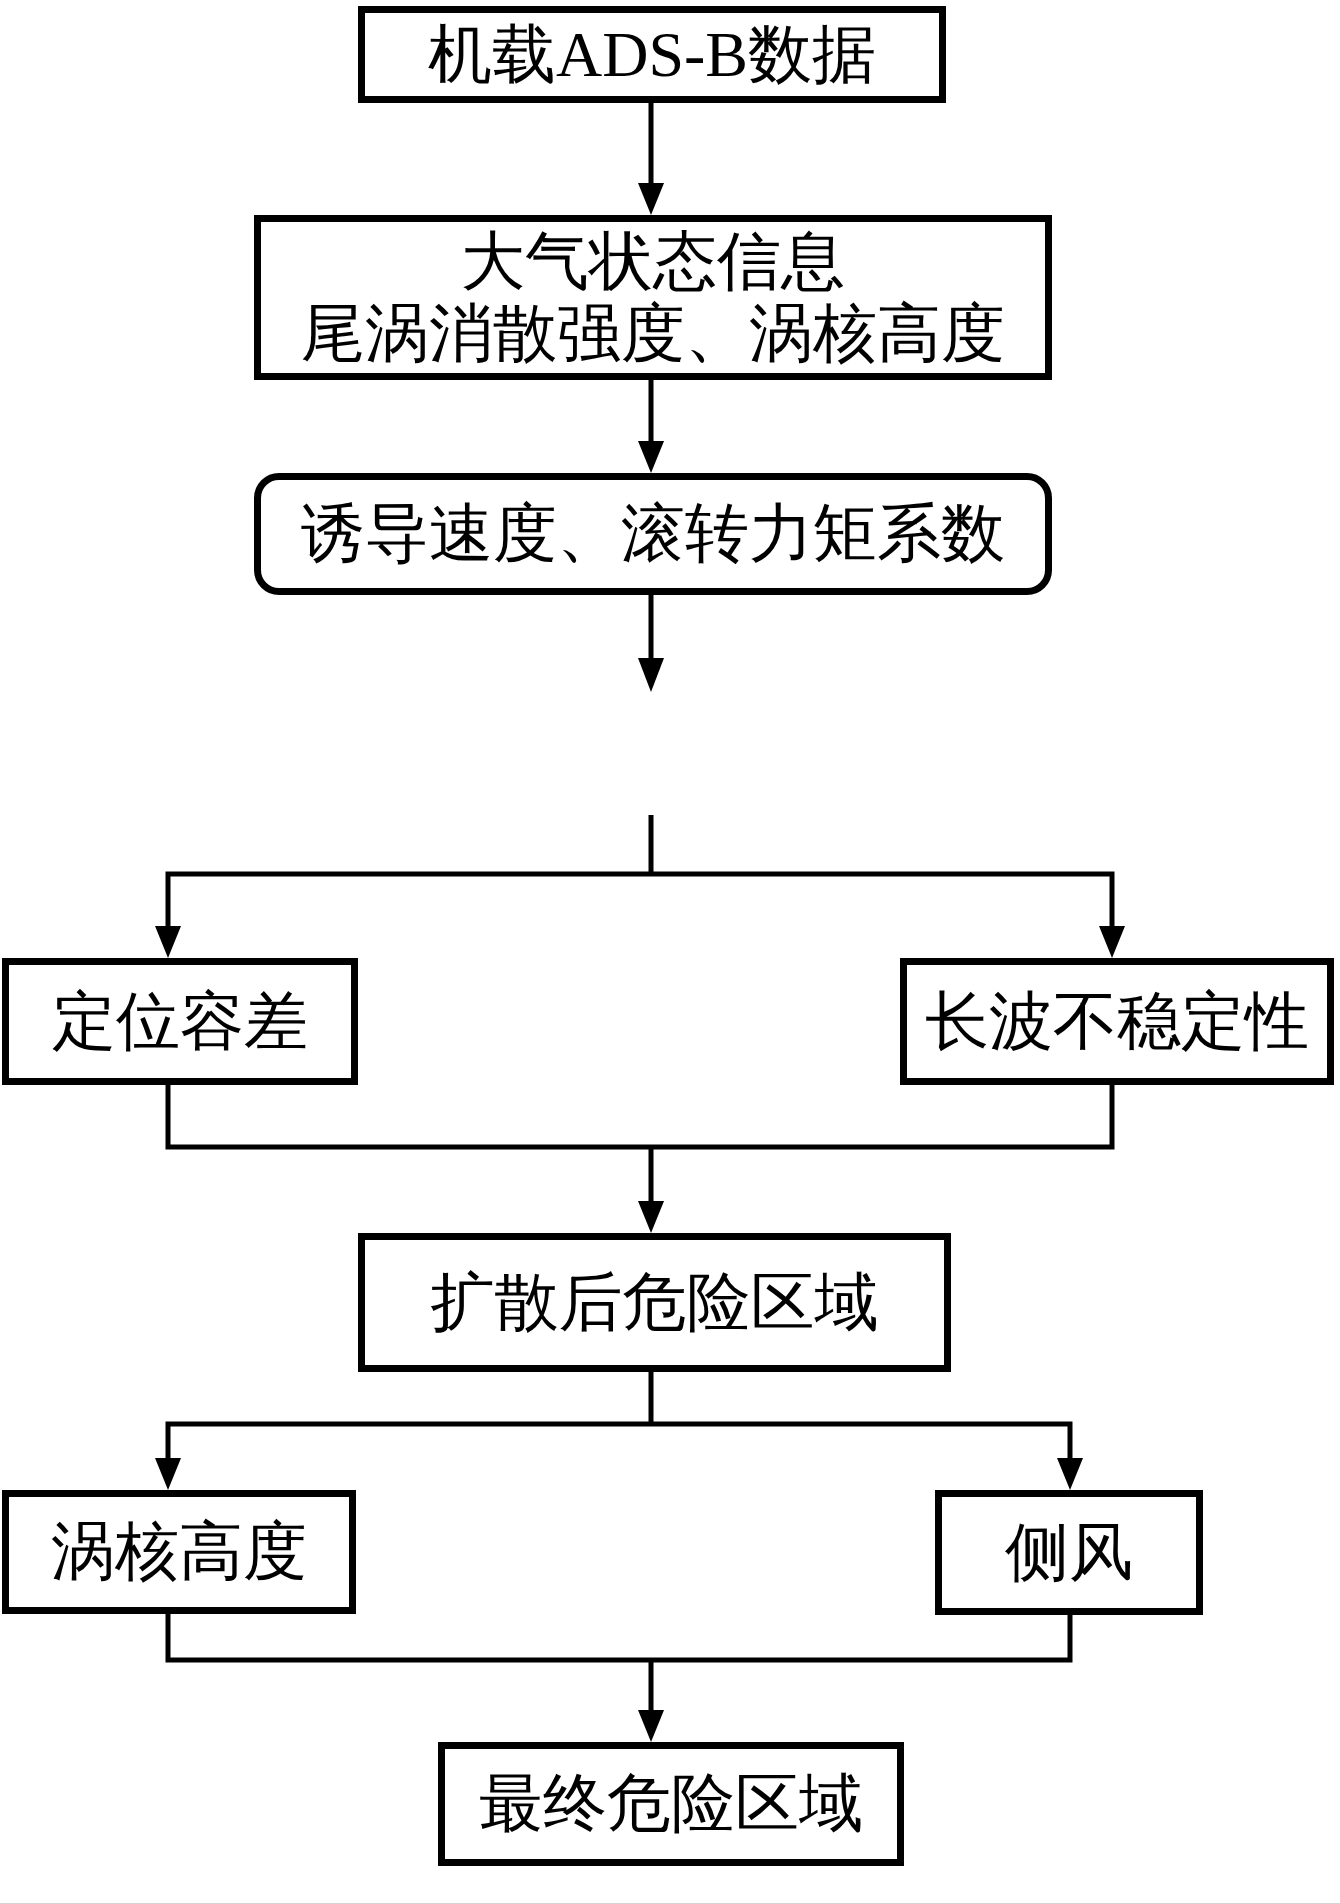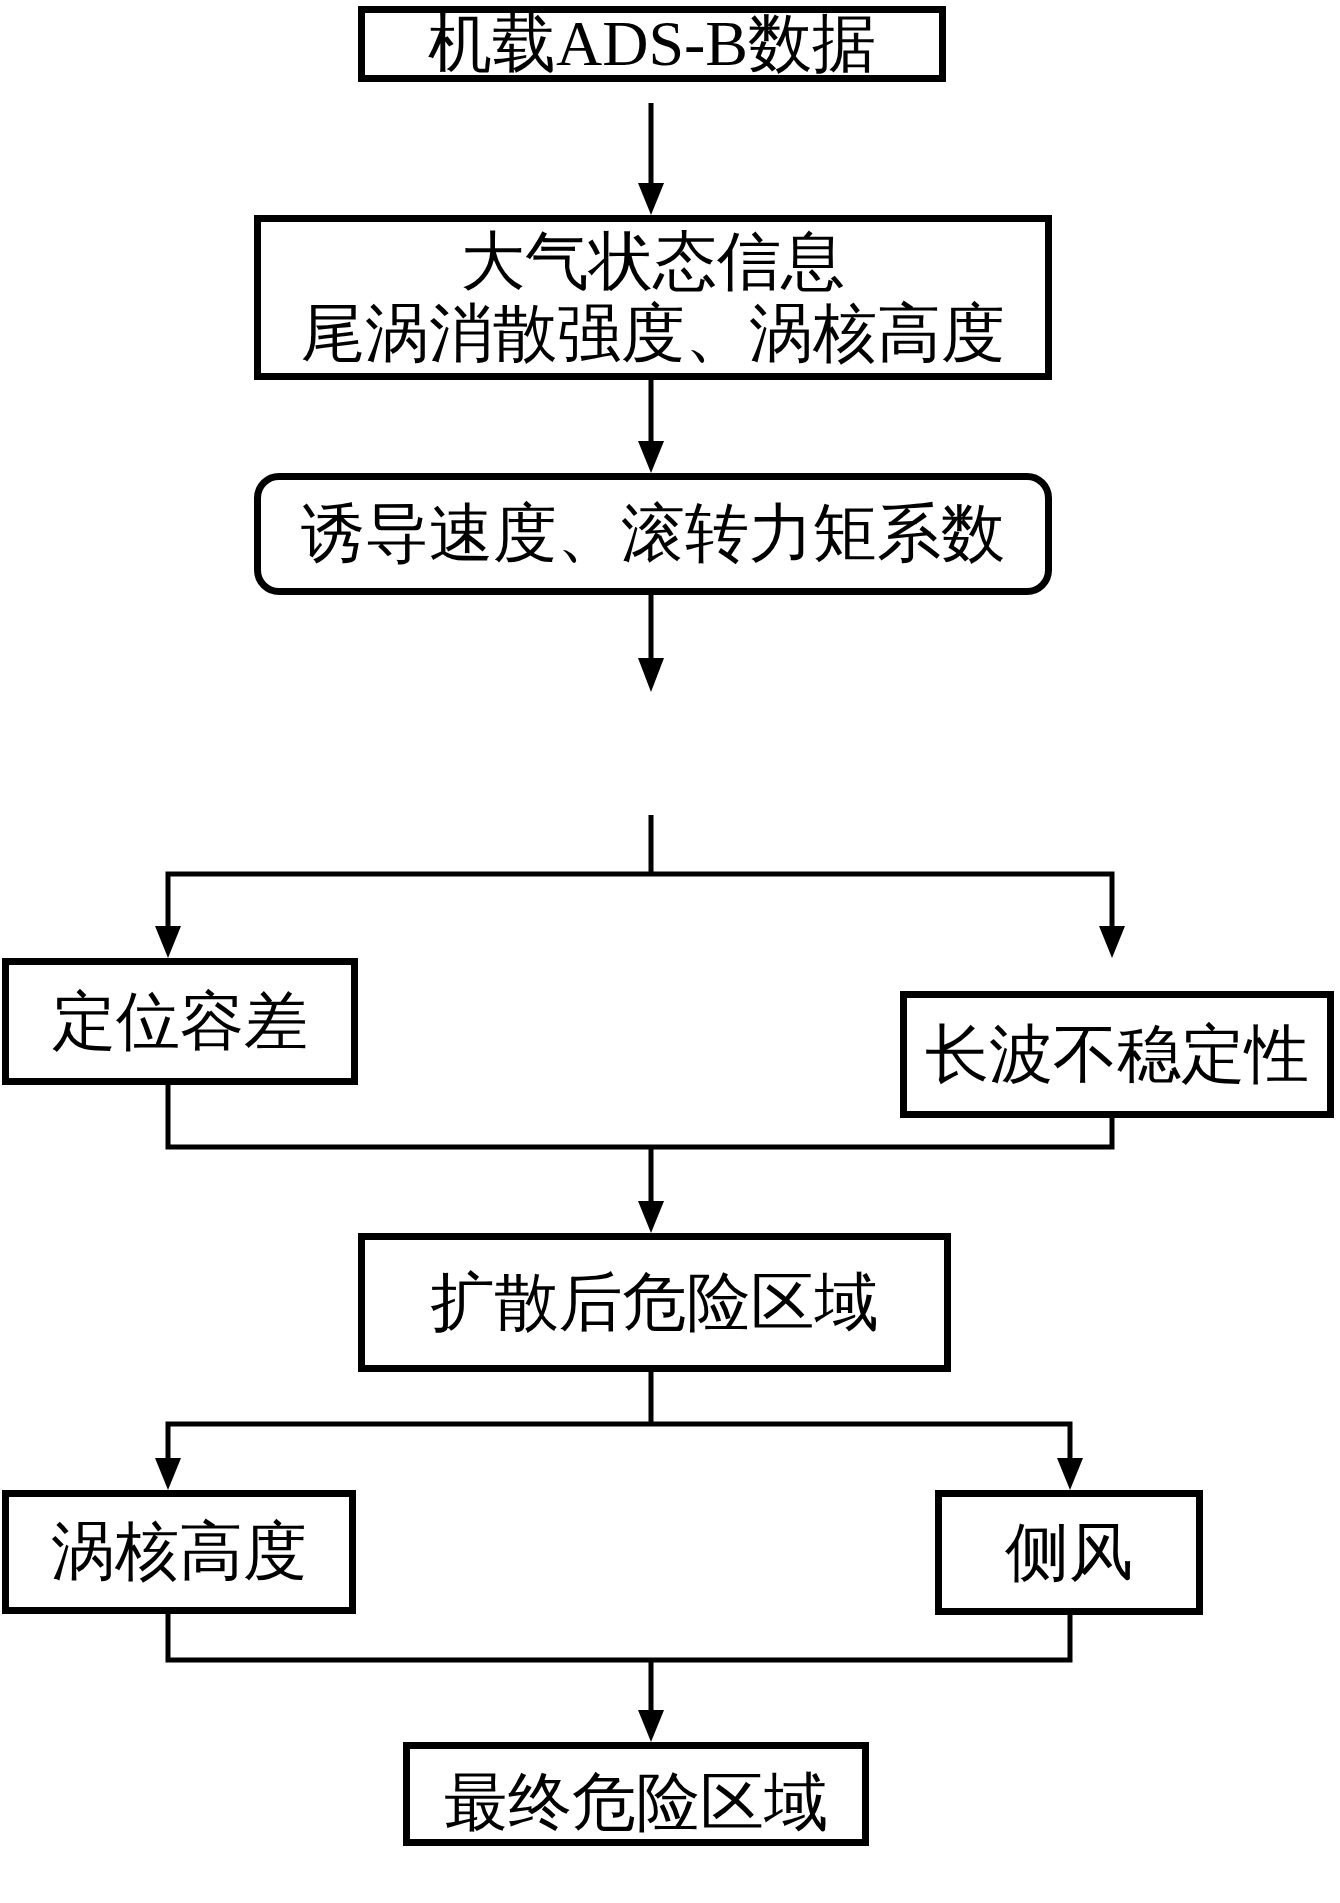--- a/index.html
+++ b/index.html
@@ -57,51 +57,51 @@
       <path d="M651 1355 V1424 M165.5 1424 H1072.5 M168 1424 V1462 M1070 1424 V1462"></path>
       <polygon points="155,1458 181,1458 168,1490"></polygon>
       <polygon points="1057,1458 1083,1458 1070,1490"></polygon>
     </g>
     <g>
       <path d="M168 1614 V1660 M1070 1615 V1660 M165.5 1660 H1072.5 M651 1660 V1712"></path>
       <polygon points="638,1710 664,1710 651,1742"></polygon>
     </g>
   </svg>
 
-  <div class="node" style="left:358px;top:6px;width:588px;height:76px;">
+  <div class="node" style="left:358px;top:6px;width:588px;height:97px;">
     <span>机载ADS-B数据</span>
   </div>
 
   <div class="node" style="left:254px;top:215px;width:798px;height:165px;">
     <span>大气状态信息</span>
     <span>尾涡消散强度、涡核高度</span>
   </div>
 
   <div class="node" style="left:254px;top:473px;width:798px;height:122px;border-radius:25px;">
     <span>诱导速度、滚转力矩系数</span>
   </div>
 
 
   <div class="node" style="left:2px;top:958px;width:356px;height:127px;">
     <span>定位容差</span>
   </div>
 
-  <div class="node" style="left:900px;top:958px;width:434px;height:127px;margin-top:33px;">
+  <div class="node" style="left:900px;top:958px;width:434px;height:127px;">
     <span>长波不稳定性</span>
   </div>
 
   <div class="node" style="left:358px;top:1233px;width:593px;height:139px;">
     <span>扩散后危险区域</span>
   </div>
 
   <div class="node" style="left:2px;top:1490px;width:354px;height:124px;">
     <span>涡核高度</span>
   </div>
 
   <div class="node" style="left:935px;top:1490px;width:268px;height:125px;">
     <span>侧风</span>
   </div>
 
-  <div class="node" style="left:403px;top:1742px;width:466px;height:104px;justify-content:flex-end;">
+  <div class="node" style="left:438px;top:1742px;width:466px;height:124px;">
     <span>最终危险区域</span>
   </div>
 
 </div>
 
 </body></html>

